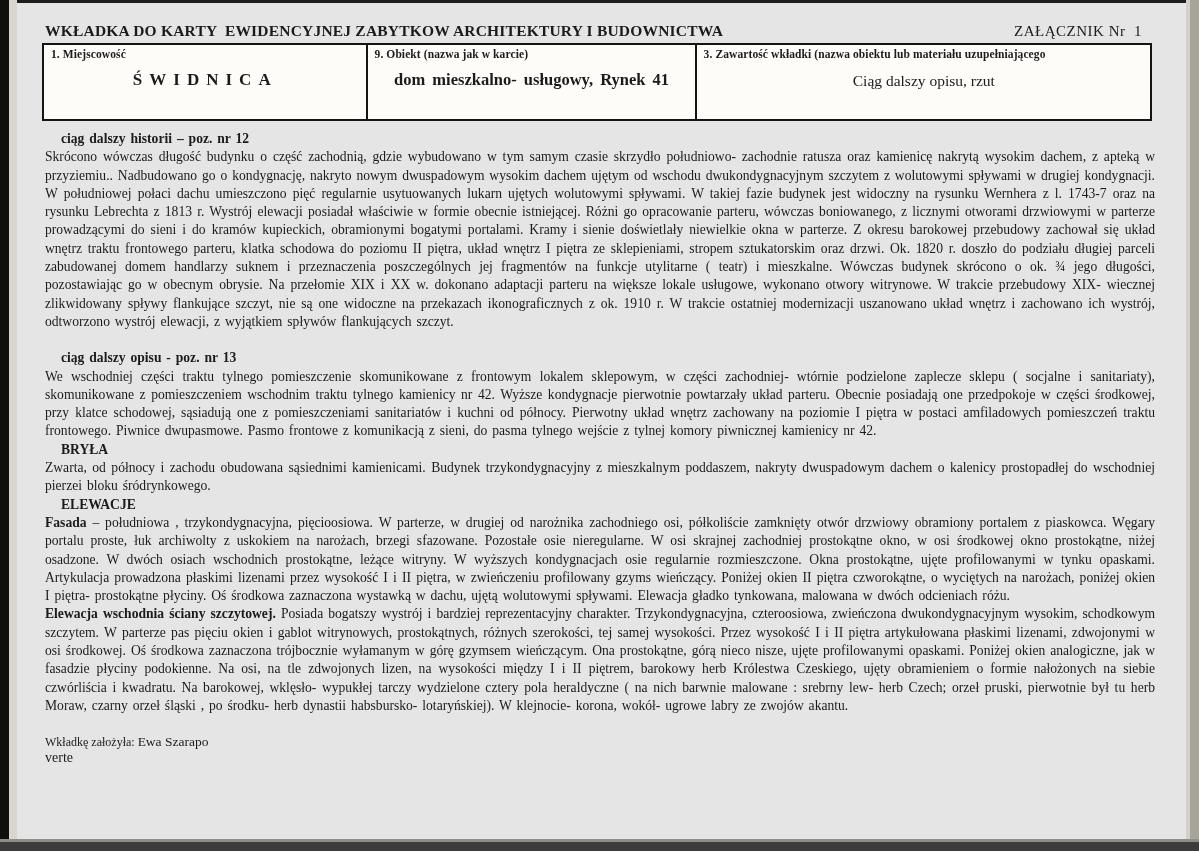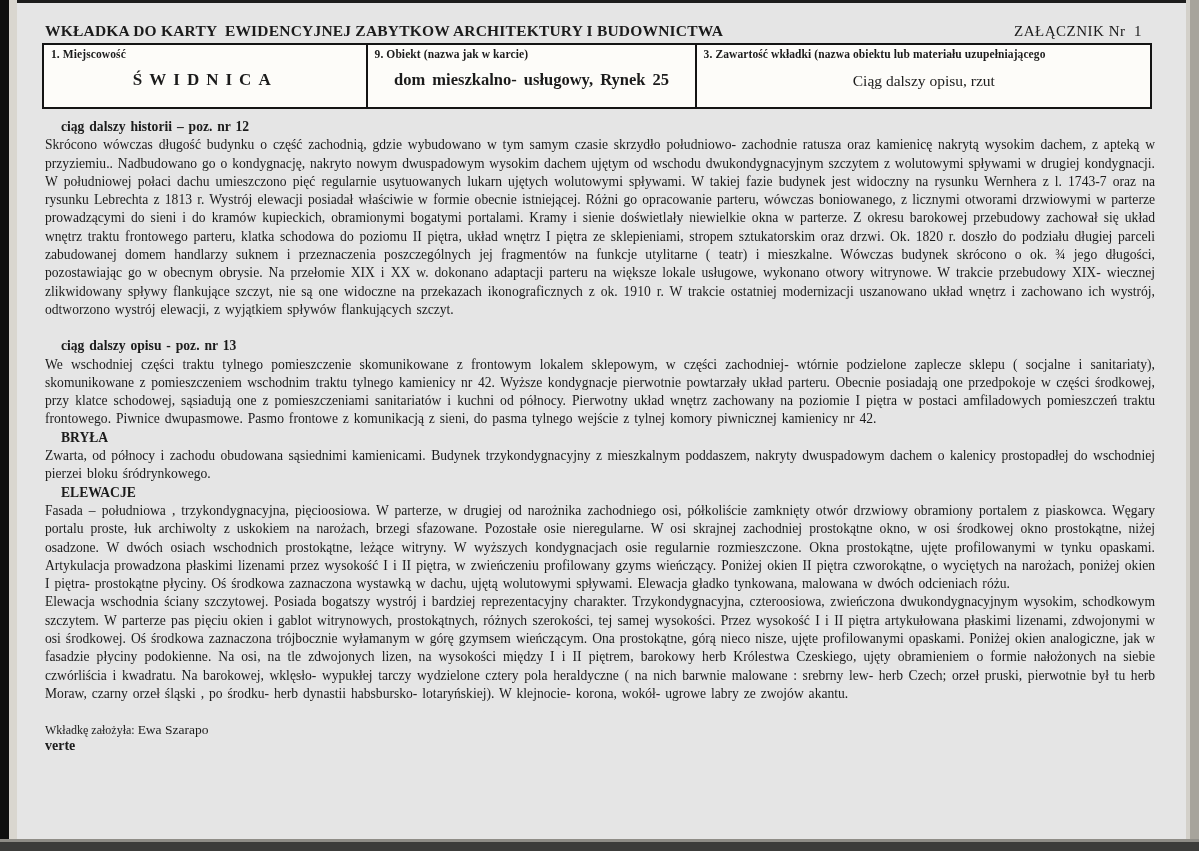--- a/index.html
+++ b/index.html
@@ -39,50 +39,50 @@
 
   table.id-table {
     border-collapse: collapse;
     width: 1110px;
     margin-top: 3px;
     table-layout: fixed;
   }
   table.id-table td {
     border: 2px solid #141414;
     vertical-align: top;
-    height: 64px;
+    height: 76px;
     padding: 3px 6px 4px 7px;
     background: #fdfcf9;
   }
   .cell-label { font-weight: bold; font-size: 11.5px; letter-spacing: 0.1px; }
   .cell-value { text-align: center; margin-top: 10px; font-size: 16px; }
   .v-city  { font-weight: bold; font-size: 17px; letter-spacing: 7px; }
   .v-object{ font-weight: bold; font-size: 16.5px; word-spacing: 3px; }
   .v-content{ font-weight: normal; font-size: 15.5px; margin-top: 12px; }
 
   .bodytext {
     margin-top: 9px;
     padding: 0 3px;
     font-size: 13.6px;
     line-height: 18.3px;
     text-align: justify;
     word-spacing: 1.5px;
   }
   .sec-heading { font-weight: bold; margin-left: 16px; }
   .para { }
-  .lead-bold { font-weight: normal; }
+  .lead-bold { font-weight: bold; }
   .gap { height: 18px; }
 
   .footer-row {
     display: flex; justify-content: space-between; align-items: baseline;
     margin-top: 19px; padding: 0 16px 0 3px; flex-direction: column;
   }
   .founder { font-size: 12px; }
   .founder .name { font-size: 13.5px; }
-  .verte { font-weight: bold; font-size: 14px; }
+  .verte { font-weight: normal; font-size: 14px; }
 </style>
 </head>
 <body>
 
 <div class="edge-top"></div>
 <div class="edge-left-black"></div>
 <div class="edge-left-gray"></div>
 <div class="edge-right-in"></div>
 <div class="edge-right"></div>
 <div class="edge-bottom-in"></div>
@@ -97,21 +97,21 @@
 
   <table class="id-table">
     <tbody>
         <tr>
       <td style="width:29.2%">
         <div class="cell-label">1. Miejscowość</div>
         <div class="cell-value v-city">ŚWIDNICA</div>
       </td>
       <td style="width:29.7%">
         <div class="cell-label">9. Obiekt (nazwa jak w karcie)</div>
-        <div class="cell-value v-object">dom mieszkalno- usługowy,  Rynek 25</div>
+        <div class="cell-value v-object">dom mieszkalno- usługowy,  Rynek 41</div>
       </td>
       <td>
         <div class="cell-label">3. Zawartość wkładki (nazwa obiektu lub materiału uzupełniającego</div>
         <div class="cell-value v-content">Ciąg dalszy opisu, rzut</div>
       </td>
     </tr>
   </tbody>
     </table>
 
   <div class="bodytext">

